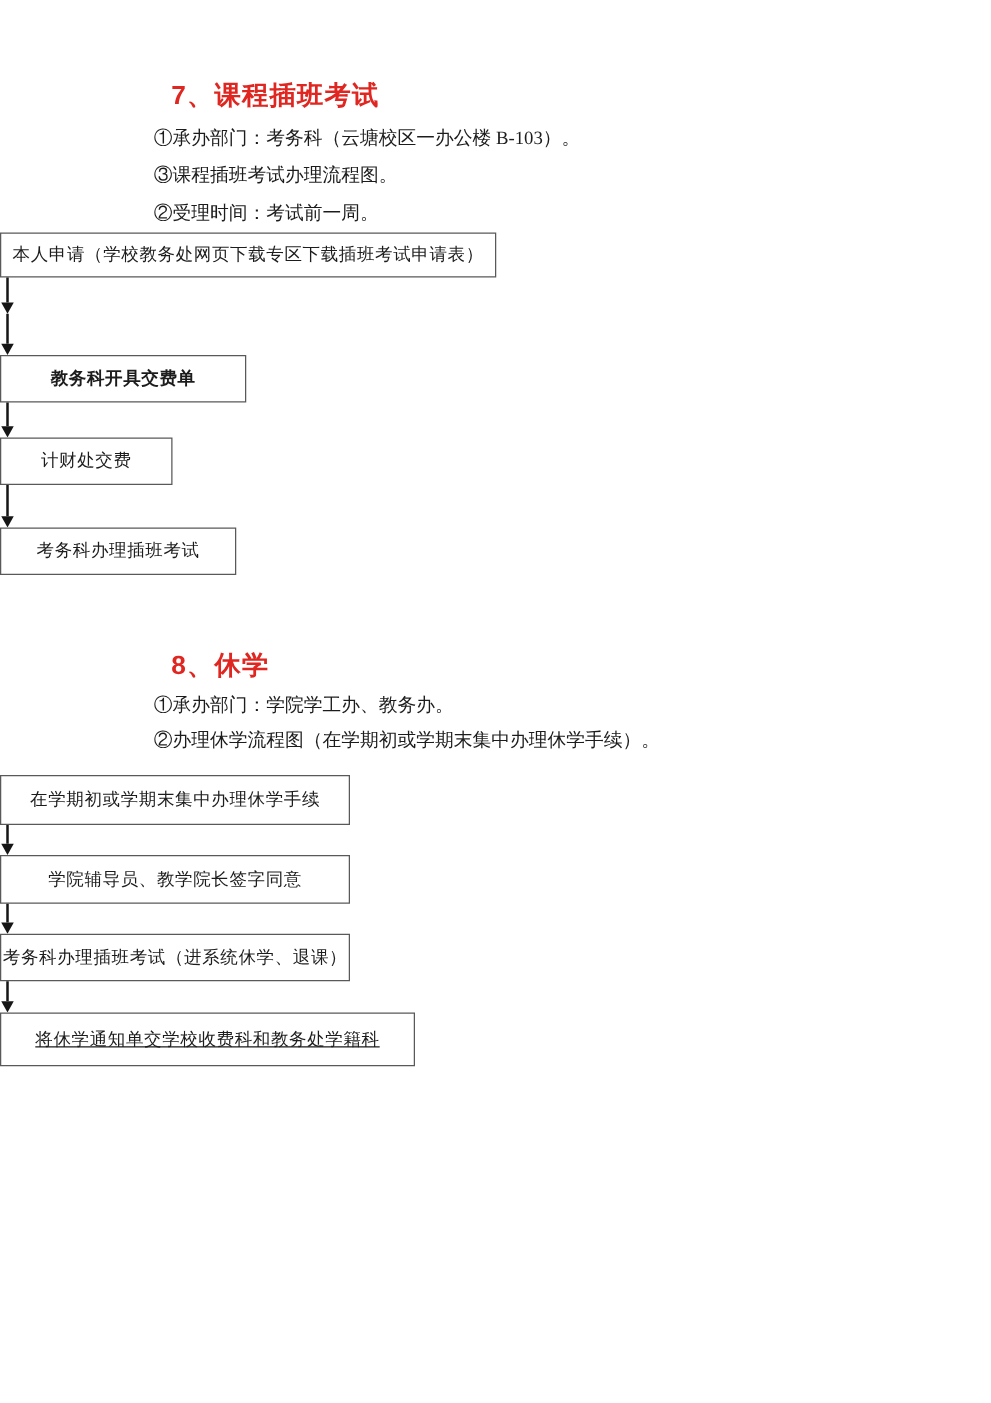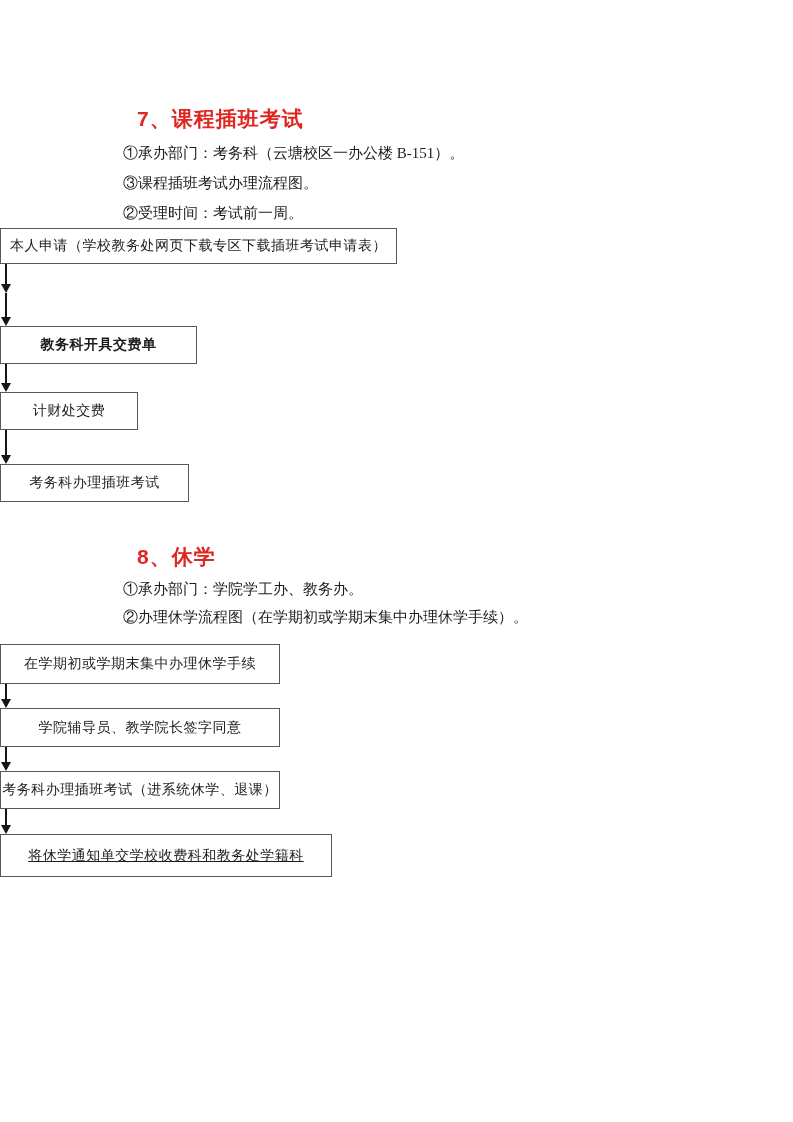--- a/index.html
+++ b/index.html
@@ -14,22 +14,22 @@
   }
   .heading {
     font-family:"Liberation Sans","DejaVu Sans",sans-serif;
     font-weight:bold;
     font-size:21px;
     line-height:26px;
     letter-spacing:1px;
     color:#e02620;
     margin-left:137px;
   }
-  .sec7-heading { margin-top:106px; }
-  .sec8-heading { margin-top:42px; }
+  .sec7-heading { margin-top:64px; }
+  .sec8-heading { margin-top:60px; }
   .lines { margin-left:123px; font-size:15px; }
   .sec7-lines { margin-top:6px; }
   .sec7-lines p { line-height:30px; }
   .sec8-lines { margin-top:5px; }
   .sec8-lines p { line-height:28px; }
   .flowchart { display:flex; flex-direction:column; align-items:flex-start; }
   .fc2 { margin-top:13px; }
   .fbox {
     border:1px solid #595959;
     display:flex; align-items:center; justify-content:center;
@@ -48,21 +48,21 @@
   }
 </style>
 </head>
 <body>
 
 <div class="page">
 
   <div>
     <div class="heading sec7-heading">7、课程插班考试</div>
     <div class="lines sec7-lines">
-      <p>①承办部门：考务科（云塘校区一办公楼 B-151）。</p>
+      <p>①承办部门：考务科（云塘校区一办公楼 B-103）。</p>
       <p>③课程插班考试办理流程图。</p>
       <p>②受理时间：考试前一周。</p>
     </div>
 
     <div class="flowchart">
       <div class="fbox" style="width:397px;height:36px;">本人申请（学校教务处网页下载专区下载插班考试申请表）</div>
       <div class="arrow" style="height:29px;">
         <div class="shaft"></div>
         <div class="head"></div>
       </div>

